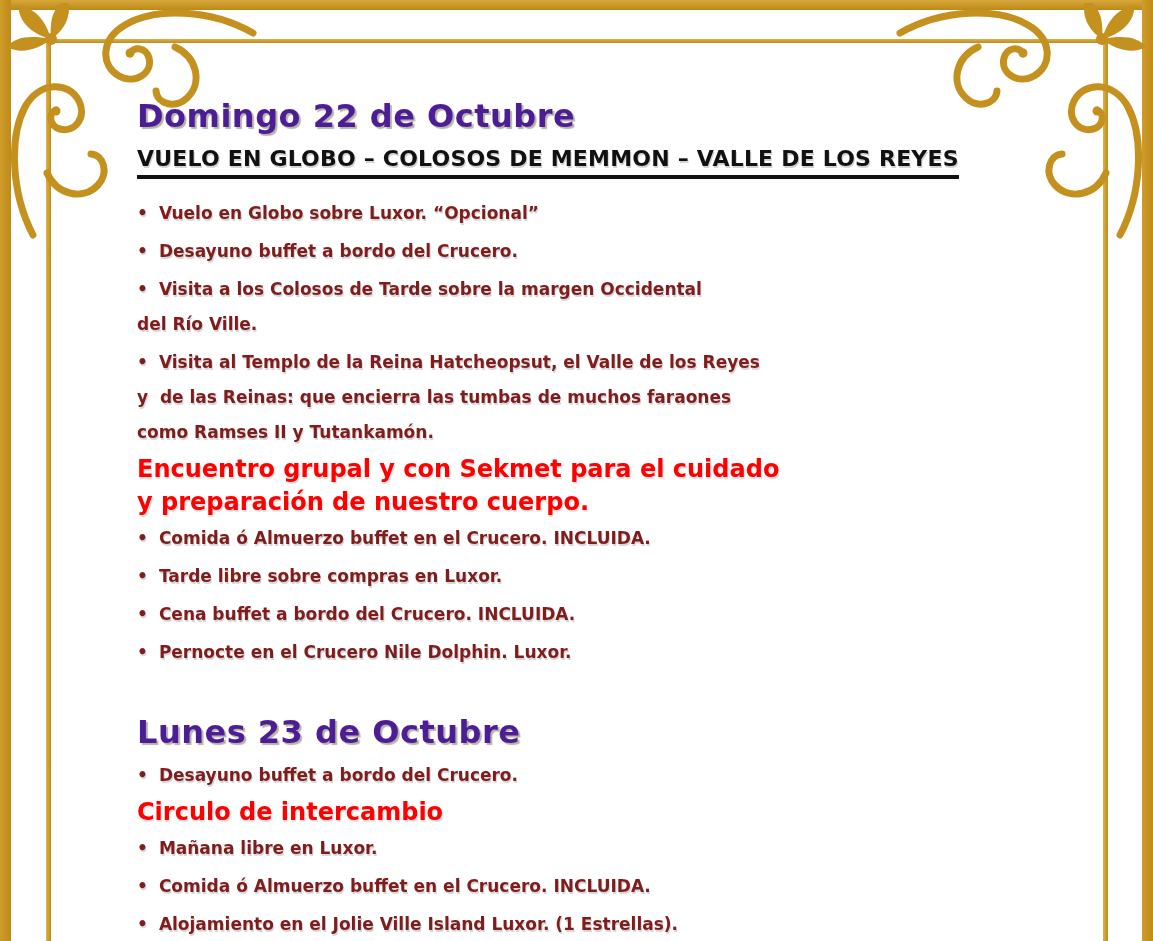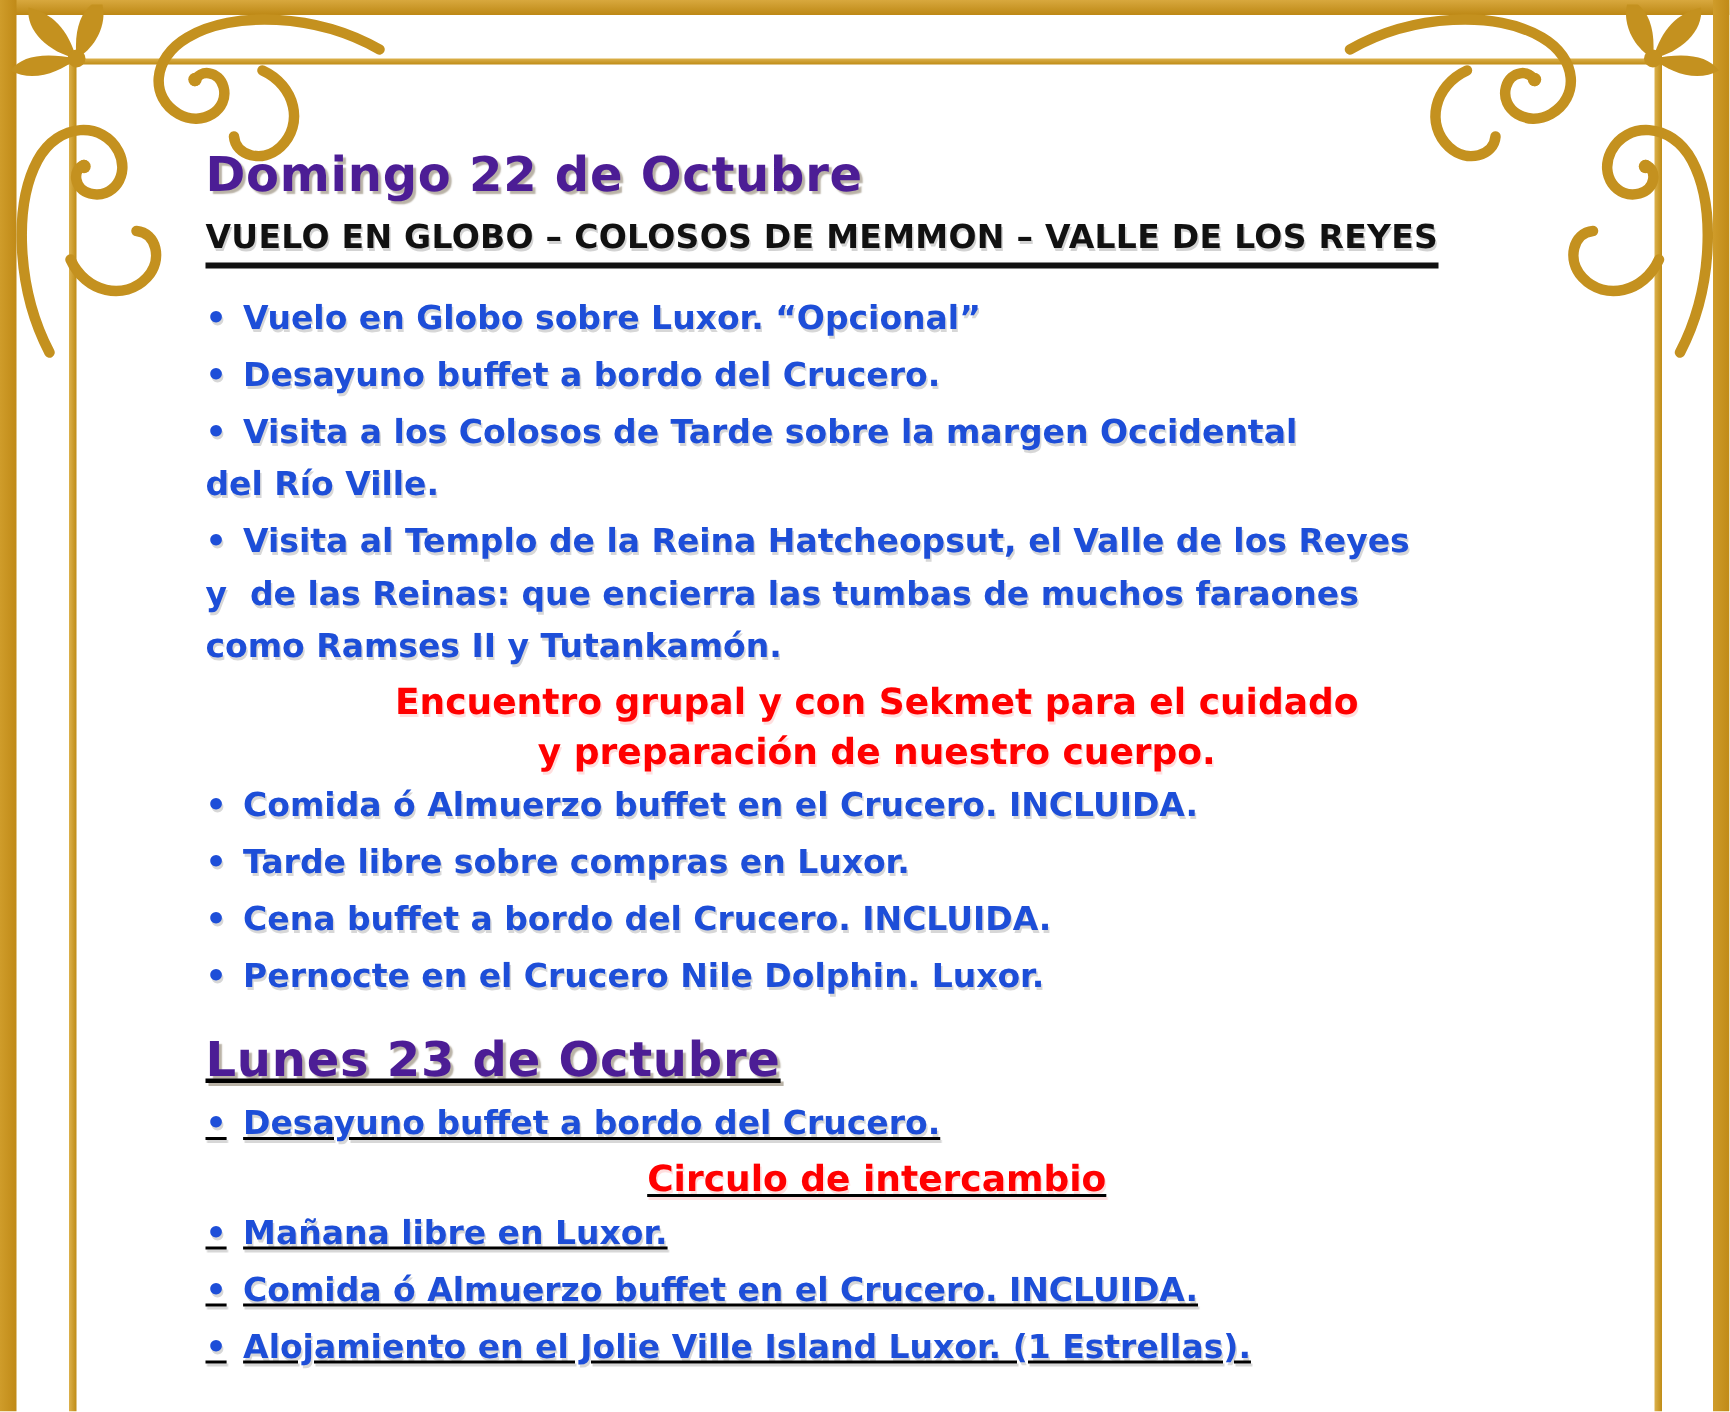--- a/index.html
+++ b/index.html
@@ -47,36 +47,36 @@
     font-weight: bold;
     letter-spacing: 0.2px;
     border-bottom: 4px solid #111111;
     padding-bottom: 4px;
     text-shadow: 1px 2px 0 rgba(110,110,110,0.30);
     white-space: pre;
     margin-top: 11px;
   }
   .item { margin: 0 0 3px 0; }
   .line {
-    color: #1d4ed8;
-    font-size: 22px;
+    color: #7f1d1d;
+    font-size: 17px;
     font-weight: bold;
     line-height: 35px;
     white-space: pre;
     text-shadow: 1px 2px 0 rgba(110,110,110,0.28);
   }
   .bullet-marker { margin-right: 11px; }
-  .note { text-align: center; margin: 0 0 2px 0; }
+  .note { margin: 0 0 2px 0; }
   .note .line {
     color: #ff0000;
     font-size: 24px;
     line-height: 33px;
     text-shadow: 1px 2px 0 rgba(255,160,160,0.35);
   }
-  .section-2 { margin-top: 21px; text-decoration: underline; }
+  .section-2 { margin-top: 46px; }
 </style>
 </head>
 <body>
 
 <div class="band band-top"></div>
 <div class="band band-left"></div>
 <div class="band band-right"></div>
 <div class="thin-h"></div>
 <div class="thin-v thin-v-left"></div>
 <div class="thin-v thin-v-right"></div>

